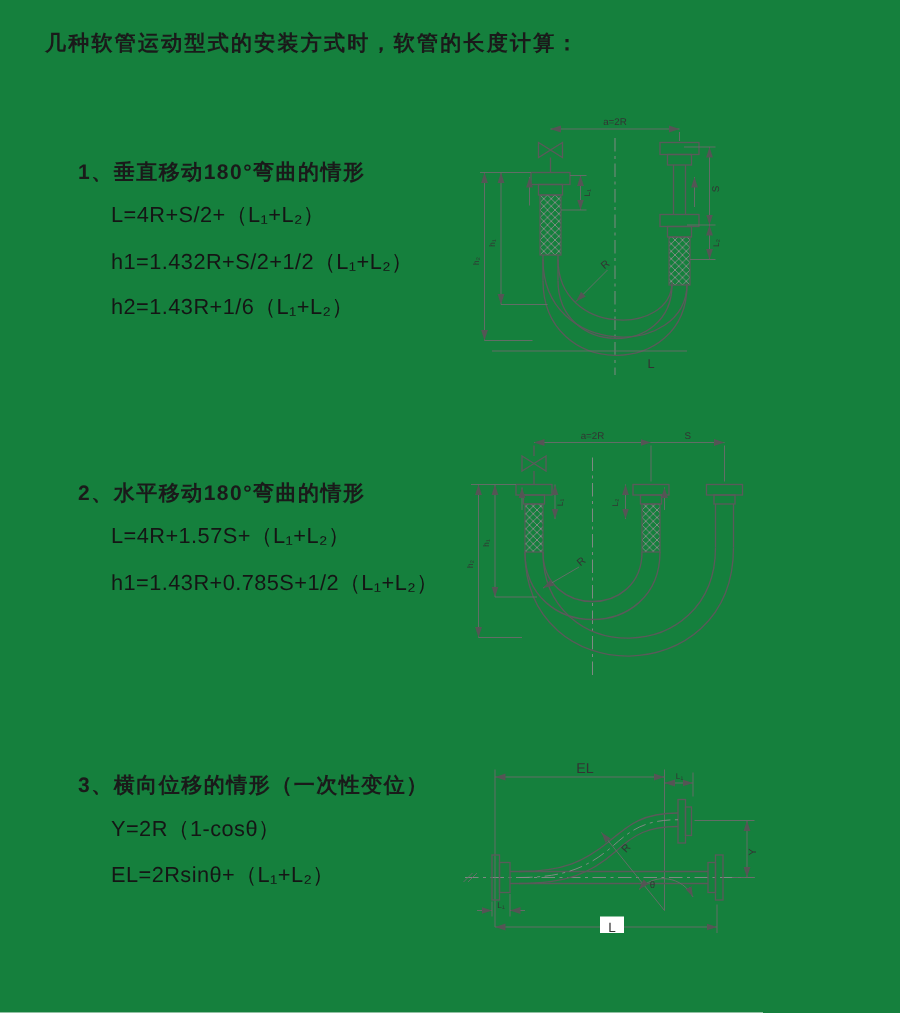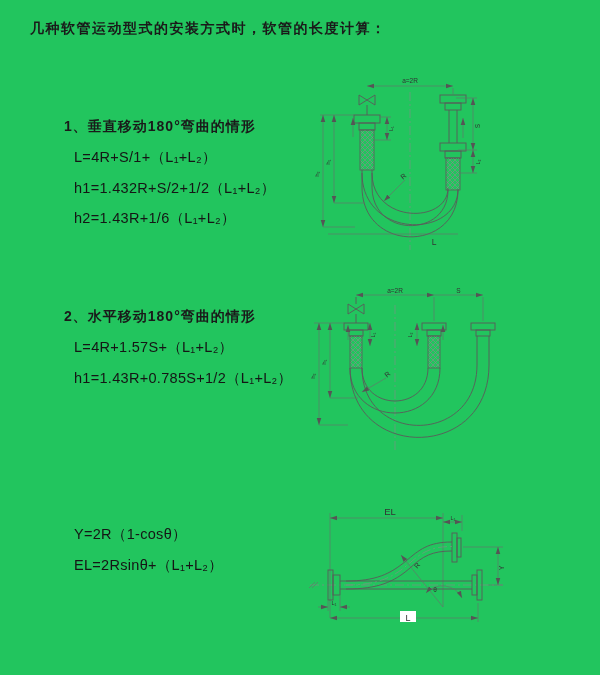--- a/index.html
+++ b/index.html
@@ -1,42 +1,42 @@
 <!DOCTYPE html>
 <html><head>
 <meta charset="utf-8">
 <style>
   html,body{margin:0;padding:0;background:#f3f3f3;}
-  .page{position:relative;width:600px;height:675px;background:#22c55e;overflow:hidden;
+  .page{position:relative;width:600px;height:675px;background:#15803d;overflow:hidden;
         font-family:"Liberation Sans","DejaVu Sans",sans-serif;color:#1a1a1a;}
   .title{position:absolute;left:30px;top:20px;font-size:14px;font-weight:bold;
          letter-spacing:1.5px;margin:0;}
   .sec{position:absolute;left:52px;width:270px;}
-  .sec h2{font-size:14px;font-weight:bold;letter-spacing:1px;margin:12px;}
+  .sec h2{font-size:14px;font-weight:bold;letter-spacing:1px;margin:0;}
   .formulas{margin:10px 0 0 22px;}
   .formulas p{margin:0 0 11.5px 0;font-size:14.5px;letter-spacing:.3px;color:#151515;
               white-space:nowrap;}
   svg{position:absolute;overflow:visible;}
   svg text{font-family:"Liberation Sans","DejaVu Sans",sans-serif;fill:#333;}
   .thin{stroke:#6b6b6b;stroke-width:.6;fill:none;}
   .draw{stroke:#5a5a5a;stroke-width:.9;fill:none;}
   .cl{stroke:#8a8a8a;stroke-width:.6;fill:none;stroke-dasharray:9 3 2 3;}
   .braid{stroke:#5a5a5a;stroke-width:.8;}
 </style>
 </head>
 <body>
 
 <div class="page">
 
   <h1 class="title">几种软管运动型式的安装方式时，软管的长度计算：</h1>
 
   <section class="sec" style="top:106px">
     <h2>1、垂直移动180°弯曲的情形</h2>
     <div class="formulas">
-      <p>L=4R+S/1+（L₁+L₂）</p>
+      <p>L=4R+S/2+（L₁+L₂）</p>
       <p>h1=1.432R+S/2+1/2（L₁+L₂）</p>
       <p>h2=1.43R+1/6（L₁+L₂）</p>
     </div>
   </section>
 
   <svg style="left:310px;top:70px" width="290" height="190" viewBox="0 0 290 190">
     <defs>
       <marker id="ah1" viewBox="0 0 8 6" markerWidth="7" markerHeight="6" refX="8" refY="3" orient="auto-start-reverse" markerUnits="userSpaceOnUse">
         <path d="M0,0.4 L8,3 L0,5.6 Z" fill="#555"></path>
       </marker>
@@ -116,21 +116,21 @@
       <line class="thin" x1="13" y1="157" x2="45" y2="157"></line>
       <text x="9" y="104" font-size="5.5" text-anchor="middle" transform="rotate(-90 9 104)">h₂</text>
     </g>
 
     <g>
       <line class="thin" x1="18" y1="164" x2="148" y2="164"></line>
       <text x="124" y="175" font-size="8.5" text-anchor="middle">L</text>
     </g>
   </svg>
 
-  <section class="sec" style="top:296px">
+  <section class="sec" style="top:320px">
     <h2>2、水平移动180°弯曲的情形</h2>
     <div class="formulas">
       <p>L=4R+1.57S+（L₁+L₂）</p>
       <p>h1=1.43R+0.785S+1/2（L₁+L₂）</p>
     </div>
   </section>
 
   <svg style="left:308px;top:280px" width="292" height="190" viewBox="0 0 292 190">
     <defs>
       <marker id="ah2" viewBox="0 0 8 6" markerWidth="7" markerHeight="6" refX="8" refY="3" orient="auto-start-reverse" markerUnits="userSpaceOnUse">
@@ -201,20 +201,21 @@
       <text x="7" y="96" font-size="5.5" text-anchor="middle" transform="rotate(-90 7 96)">h₂</text>
     </g>
 
     <g>
       <line class="thin" x1="78" y1="98" x2="54" y2="112" marker-end="url(#ah2)"></line>
       <text x="81" y="96" font-size="7" text-anchor="middle" transform="rotate(-40 81 96)">R</text>
     </g>
   </svg>
 
   <section class="sec" style="top:515px">
+    <h2>3、横向位移的情形（一次性变位）</h2>
     <div class="formulas">
       <p>Y=2R（1-cosθ）</p>
       <p>EL=2Rsinθ+（L₁+L₂）</p>
     </div>
   </section>
 
   <svg style="left:298px;top:495px" width="302" height="150" viewBox="0 0 302 150">
     <defs>
       <marker id="ah3" viewBox="0 0 8 6" markerWidth="7" markerHeight="6" refX="8" refY="3" orient="auto-start-reverse" markerUnits="userSpaceOnUse">
         <path d="M0,0.4 L8,3 L0,5.6 Z" fill="#555"></path>

